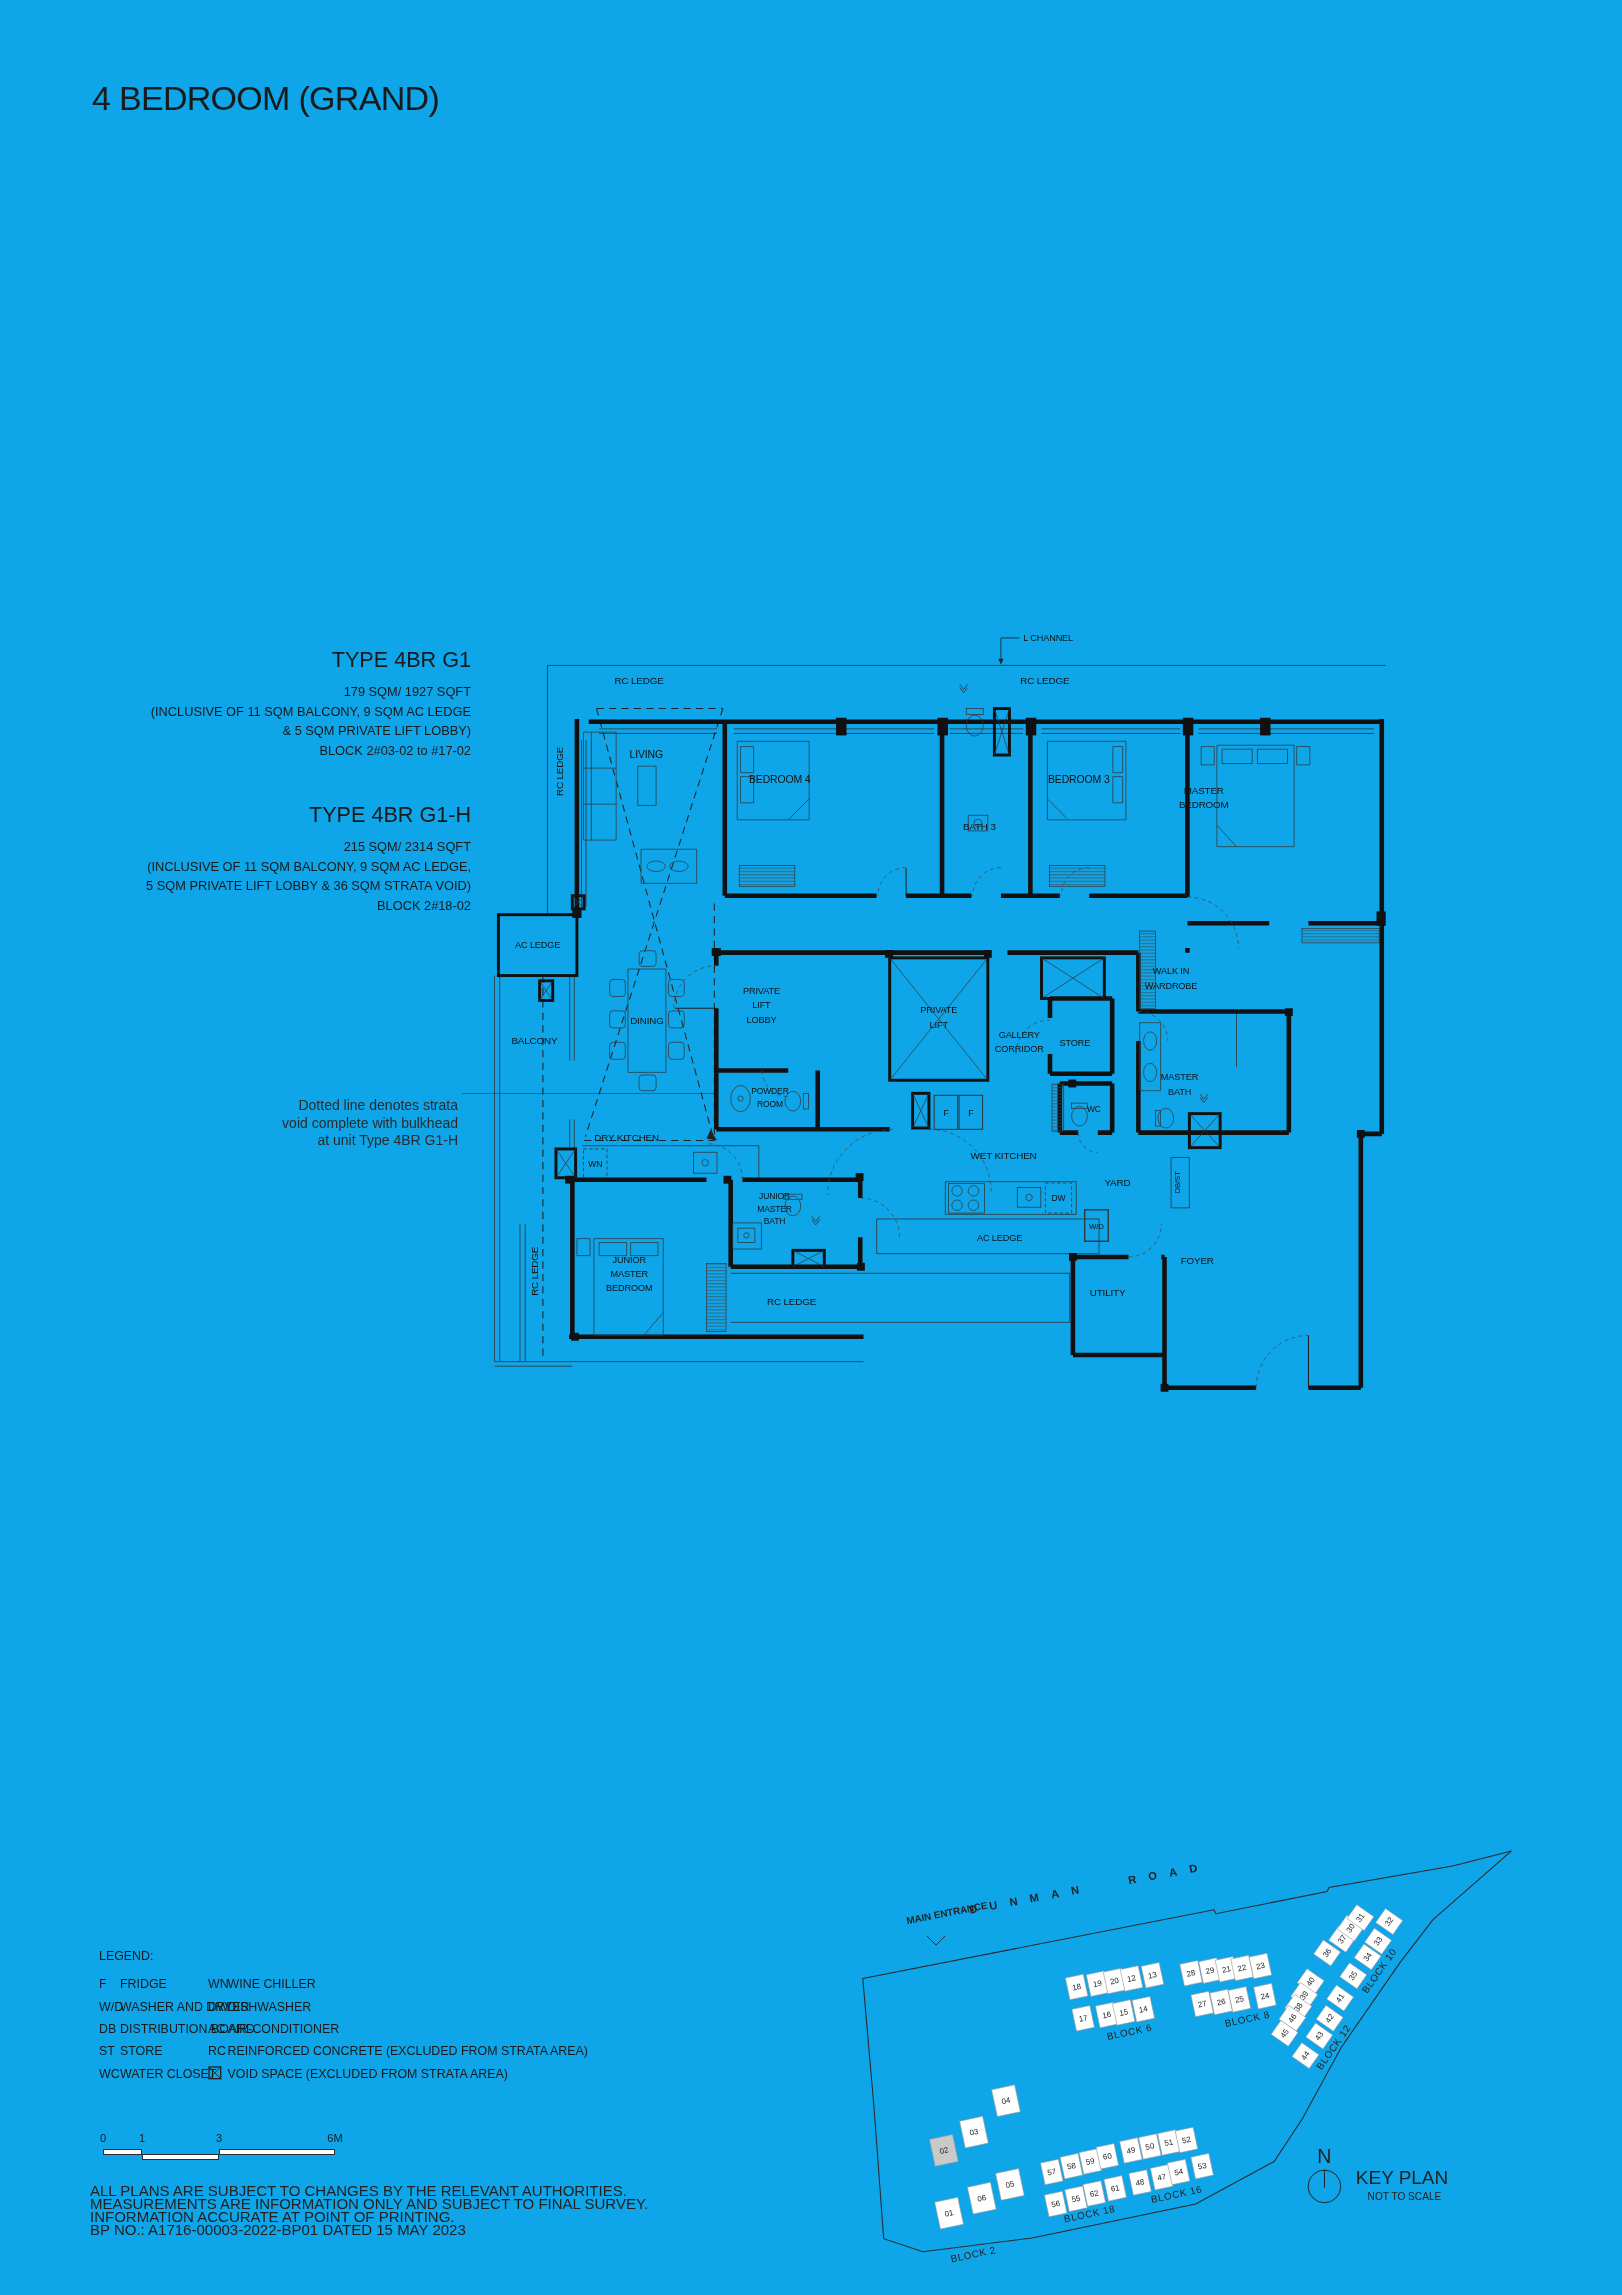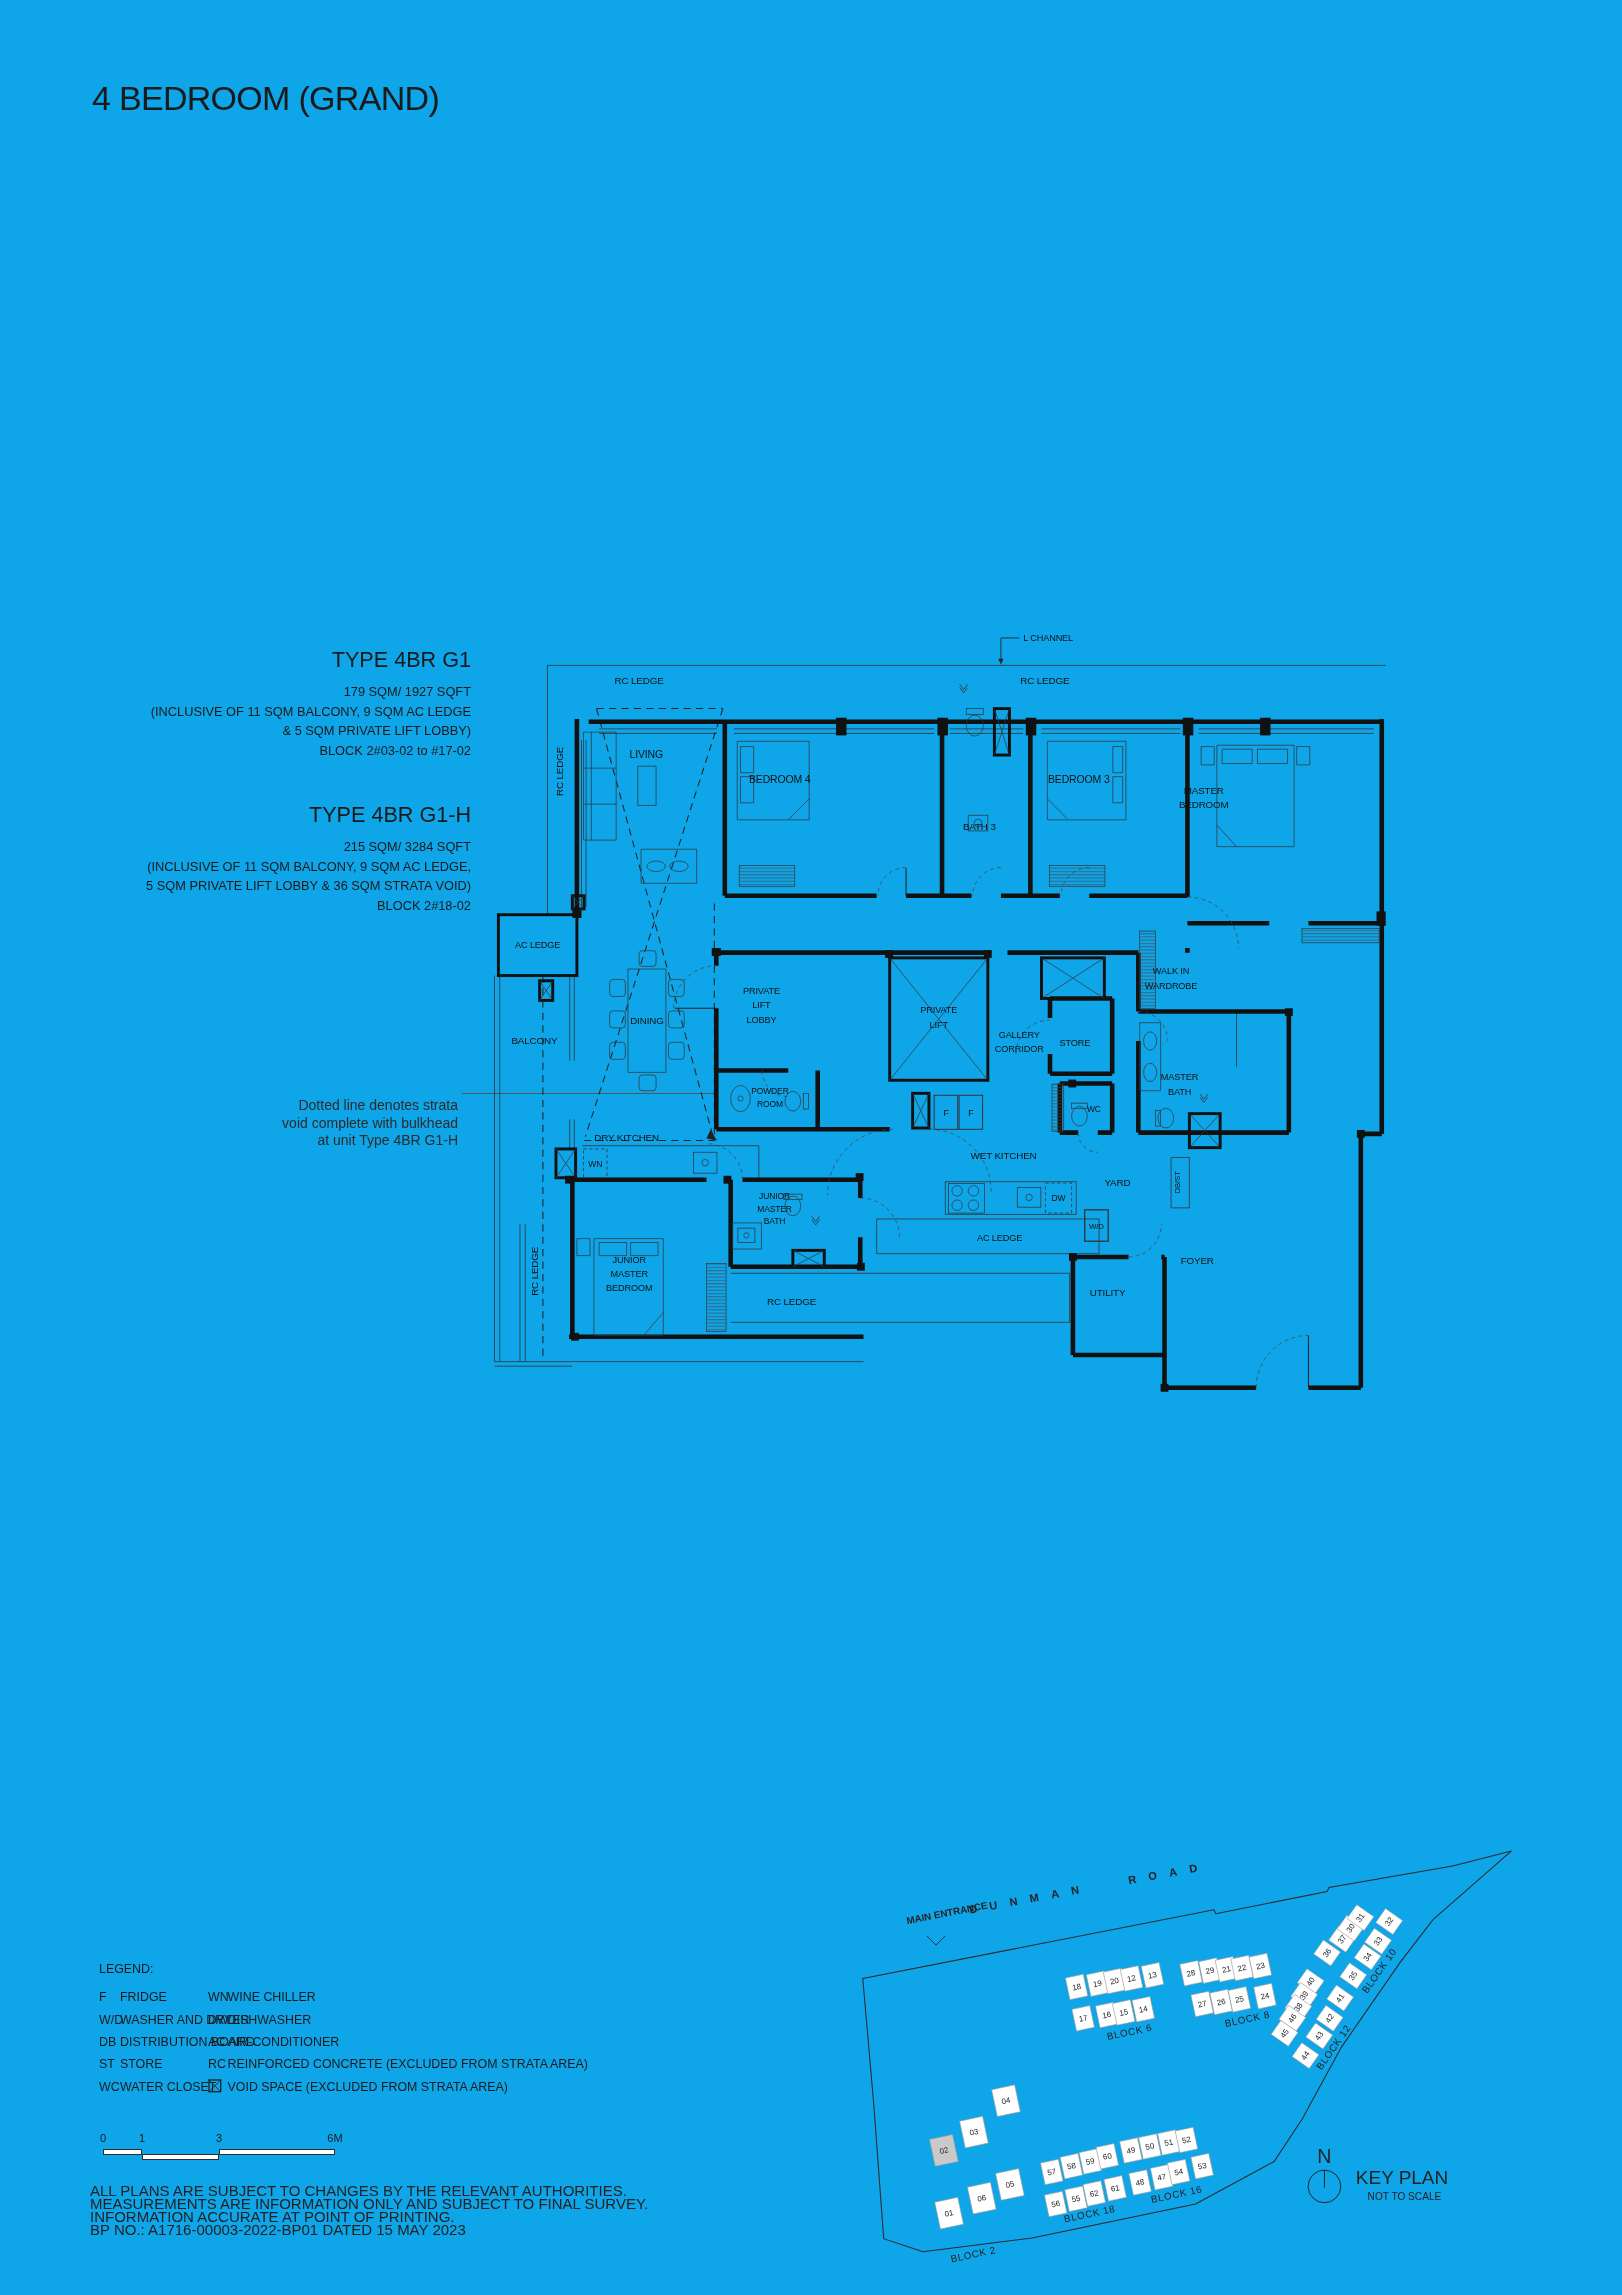--- a/index.html
+++ b/index.html
@@ -7,21 +7,21 @@
         font-family:"Liberation Sans",sans-serif;color:#1a1a1a;}
   .abs{position:absolute;}
   .page-title{left:92px;top:56px;font-size:34px;letter-spacing:-0.7px;font-weight:400;white-space:nowrap;}
   .type-block{left:105px;width:366px;text-align:right;}
   .type-block h2{margin:0 0 9.2px 0;font-size:21.6px;font-weight:400;letter-spacing:0;}
   .type-block .ln{font-size:12.8px;line-height:19.6px;white-space:nowrap;}
   .type-block .blockln .b{display:inline-block;width:124px;}
   .note{left:254px;top:1081px;width:204px;text-align:right;font-size:14px;line-height:17.7px;color:#2b2b2b;margin-top:16px;}
   .leader{left:462px;top:1093px;width:253px;height:1px;background:#555;}
   .legend{left:99px;top:1949px;font-size:12.4px;}
-  .legend .ttl{margin-bottom:14.4px;margin-top:13px;}
+  .legend .ttl{margin-bottom:14.4px;}
   .legend-grid{display:grid;grid-template-columns:21px 88px 19.6px auto;row-gap:8.2px;align-items:center;white-space:nowrap;}
   .scalebar .seg{position:absolute;border:1px solid #2d2d2d;background:#fff;height:5.9px;box-sizing:border-box;}
   .scalebar .lbl{position:absolute;font-size:11px;transform:translateX(-50%);}
   .disclaimer{left:90px;top:2184px;font-size:15px;line-height:13px;color:#222;}
   svg text{font-family:"Liberation Sans",sans-serif;}
   #plan-svg text{fill:#111;letter-spacing:-0.2px;}
   #kp-svg text{fill:#222;}
 </style>
 </head>
 <body>
@@ -33,21 +33,21 @@
   <div class="abs type-block" style="top:647px">
     <h2>TYPE 4BR G1</h2>
     <div class="ln">179 SQM/ 1927 SQFT</div>
     <div class="ln">(INCLUSIVE OF 11 SQM BALCONY, 9 SQM AC LEDGE</div>
     <div class="ln">&amp; 5 SQM PRIVATE LIFT LOBBY)</div>
     <div class="ln blockln"><span class="b">BLOCK 2</span><span>#03-02 to #17-02</span></div>
   </div>
 
   <div class="abs type-block" style="top:802px">
     <h2>TYPE 4BR G1-H</h2>
-    <div class="ln">215 SQM/ 3284 SQFT</div>
+    <div class="ln">215 SQM/ 2314 SQFT</div>
     <div class="ln">(INCLUSIVE OF 11 SQM BALCONY, 9 SQM AC LEDGE,</div>
     <div class="ln">5 SQM PRIVATE LIFT LOBBY &amp; 36 SQM STRATA VOID)</div>
     <div class="ln blockln"><span class="b">BLOCK 2</span><span>#18-02</span></div>
   </div>
 
   <div class="abs note">
     <div>Dotted line denotes strata</div>
     <div>void complete with bulkhead</div>
     <div>at unit Type 4BR G1-H</div>
   </div>

